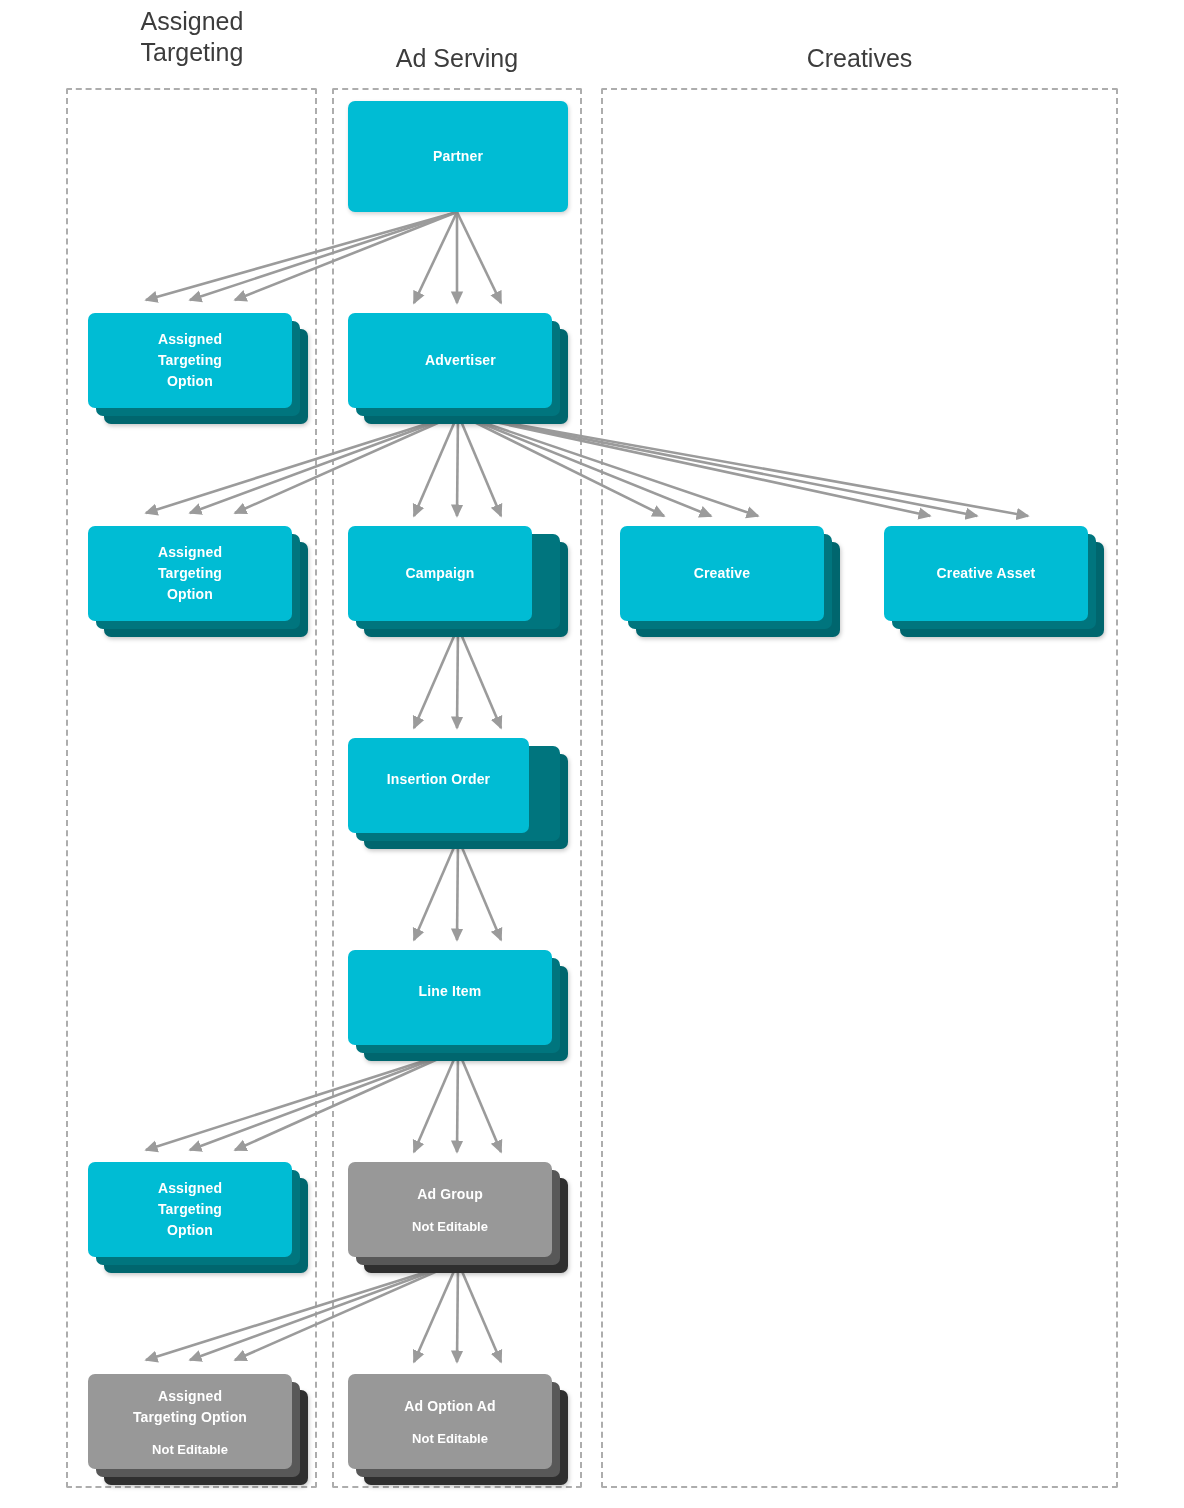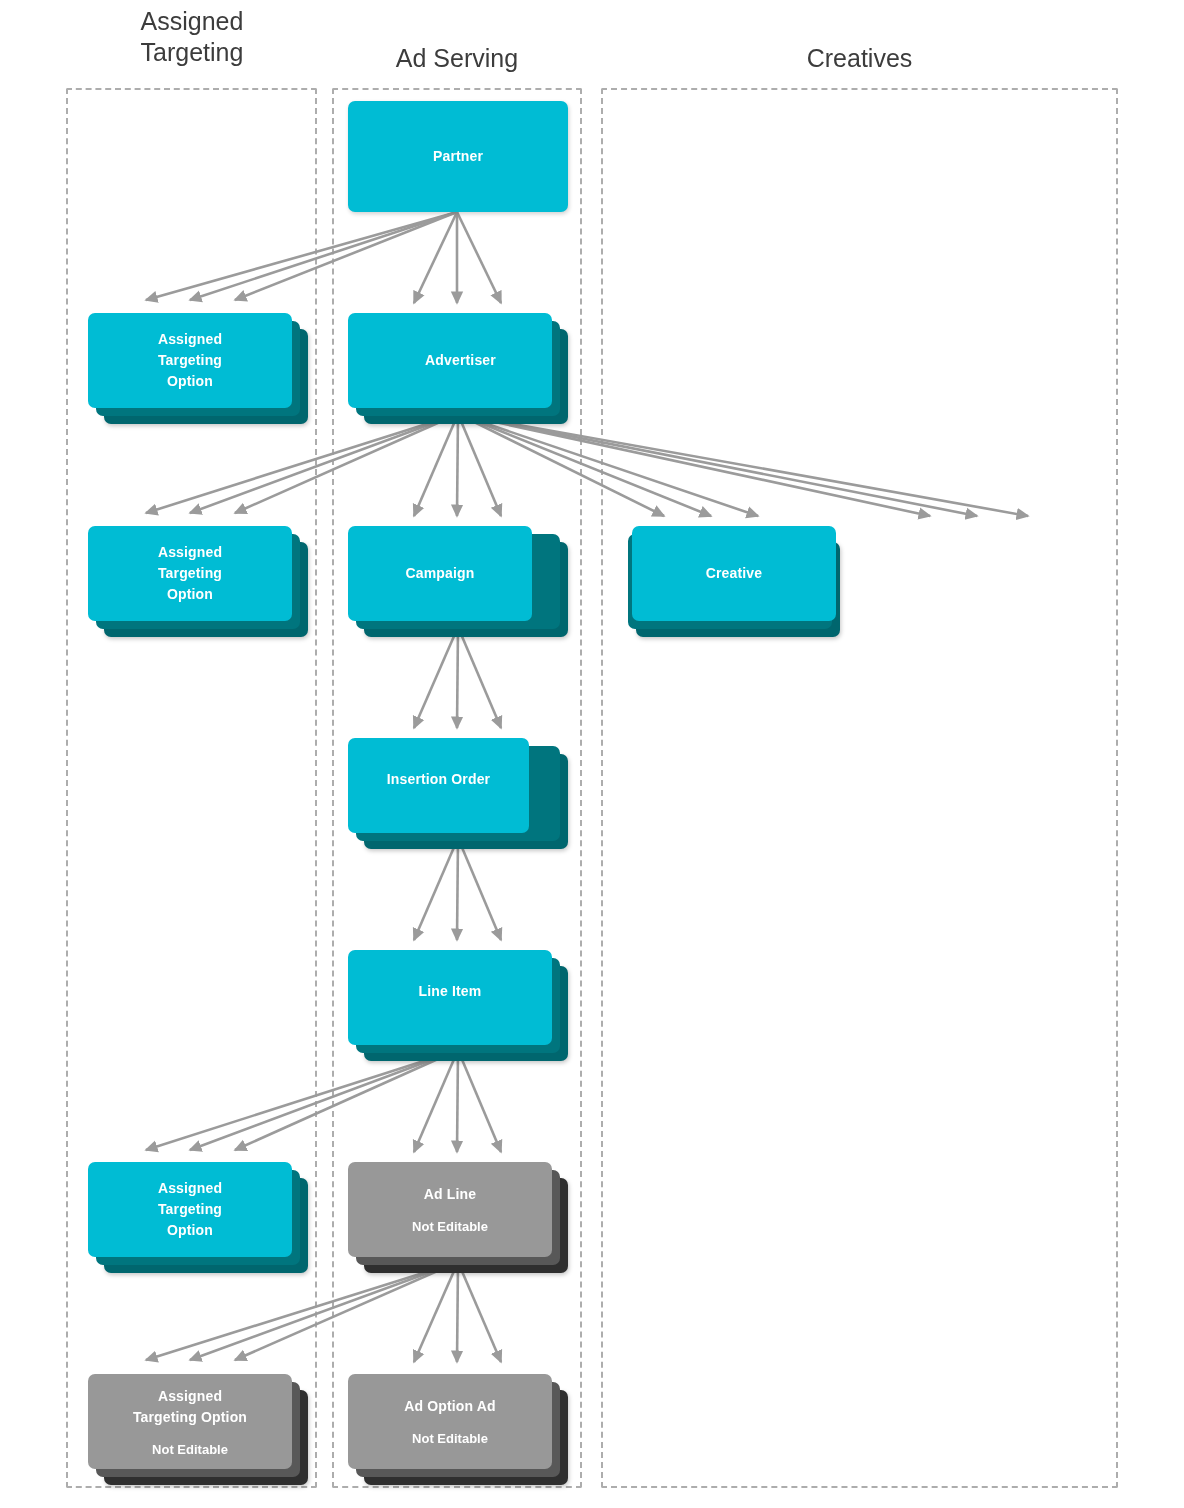--- a/index.html
+++ b/index.html
@@ -220,25 +220,32 @@
     <div class="layer back2" style="left:16px; top:16px; width:204px; height:95px;"></div>
     <div class="layer back1" style="left:8px; top:8px; width:204px; height:95px;"></div>
     <div class="layer front" style="left:0; top:0; width:184px; height:95px;">
       <div class="node-title">Campaign</div>
     </div>
   </div>
 
   <div class="node cyan" style="left:620px; top:526px; width:220px; height:111px;">
     <div class="layer back2" style="left:16px; top:16px; width:204px; height:95px;"></div>
     <div class="layer back1" style="left:8px; top:8px; width:204px; height:95px;"></div>
-    <div class="layer front" style="left:12px; top:0; width:204px; height:95px;">
+    <div class="layer front" style="left:0; top:0; width:204px; height:95px;">
       <div class="node-title">Creative</div>
     </div>
   </div>
 
+  <div class="node cyan" style="left:884px; top:526px; width:220px; height:111px;">
+    <div class="layer back2" style="left:16px; top:16px; width:204px; height:95px;"></div>
+    <div class="layer back1" style="left:8px; top:8px; width:204px; height:95px;"></div>
+    <div class="layer front" style="left:0; top:0; width:204px; height:95px;">
+      <div class="node-title">Creative Asset</div>
+    </div>
+  </div>
 
   <div class="node cyan" style="left:348px; top:738px; width:220px; height:111px;">
     <div class="layer back2" style="left:16px; top:16px; width:204px; height:95px;"></div>
     <div class="layer back1" style="left:8px; top:8px; width:204px; height:95px;"></div>
     <div class="layer front" style="left:0; top:0; width:181px; height:95px;">
       <div class="node-title shift-up">Insertion Order</div>
     </div>
   </div>
 
   <div class="node cyan" style="left:348px; top:950px; width:220px; height:111px;">
@@ -256,21 +263,21 @@
       <div class="node-title">Assigned
 Targeting
 Option</div>
     </div>
   </div>
 
   <div class="node gray" style="left:348px; top:1162px; width:220px; height:111px;">
     <div class="layer back2" style="left:16px; top:16px; width:204px; height:95px;"></div>
     <div class="layer back1" style="left:8px; top:8px; width:204px; height:95px;"></div>
     <div class="layer front" style="left:0; top:0; width:204px; height:95px;">
-      <div class="node-title">Ad Line</div>
+      <div class="node-title">Ad Group</div>
       <div class="node-sub">Not Editable</div>
     </div>
   </div>
 
   <div class="node gray" style="left:88px; top:1374px; width:220px; height:111px;">
     <div class="layer back2" style="left:16px; top:16px; width:204px; height:95px;"></div>
     <div class="layer back1" style="left:8px; top:8px; width:204px; height:95px;"></div>
     <div class="layer front" style="left:0; top:0; width:204px; height:95px;">
       <div class="node-title">Assigned
 Targeting Option</div>

